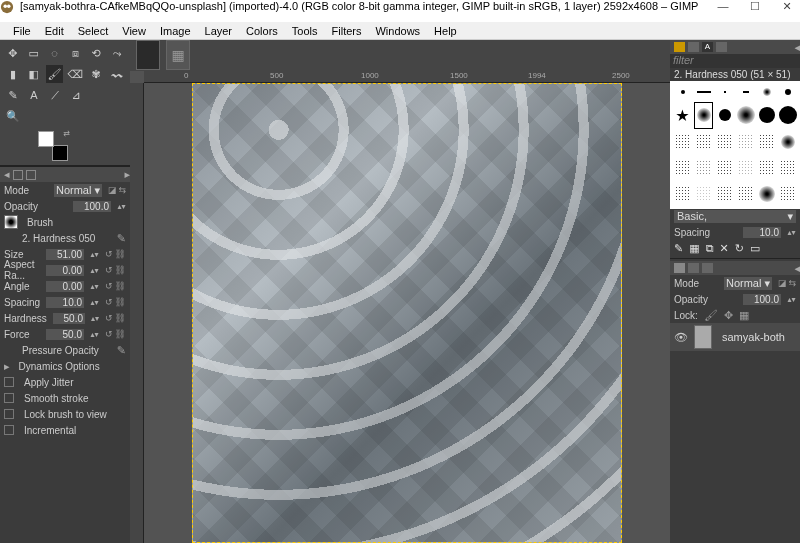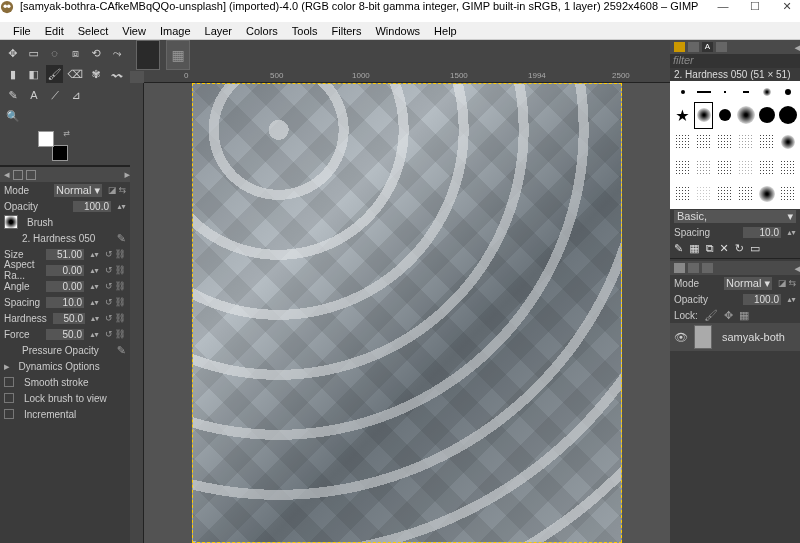--- a/index.html
+++ b/index.html
@@ -214,41 +214,45 @@
     <div class="opt-row">
       <span class="lbl" style="padding-left:18px">Pressure Opacity</span>
       <span style="color:#999">✎</span>
     </div>
     <div class="opt-row">
       <span style="color:#aaa;margin-right:3px">▸</span>
       <span class="lbl">Dynamics Options</span>
     </div>
     <div class="opt-row">
         <div class="chk"></div>
+        <span class="lbl">Apply Jitter</span>
+      </div>
+    <div class="opt-row">
+        <div class="chk"></div>
         <span class="lbl">Smooth stroke</span>
       </div>
     <div class="opt-row">
         <div class="chk"></div>
         <span class="lbl">Lock brush to view</span>
       </div>
     <div class="opt-row">
         <div class="chk"></div>
         <span class="lbl">Incremental</span>
       </div>
   </div>
 
   <div class="canvas-area">
     <div class="tab-row">
       <div class="img-tab"></div>
       <div class="img-tab add">▦</div>
     </div>
     <div class="ruler-h">
       <span class="tick" style="left:40px">0</span>
       <span class="tick" style="left:126px">500</span>
-      <span class="tick" style="left:208px">1000</span>
+      <span class="tick" style="left:217px">1000</span>
       <span class="tick" style="left:306px">1500</span>
       <span class="tick" style="left:384px">1994</span>
       <span class="tick" style="left:468px">2500</span>
     </div>
     <div class="canvas-row">
       <div class="ruler-v"></div>
       <div class="canvas">
         <div class="img"></div>
       </div>
     </div>

